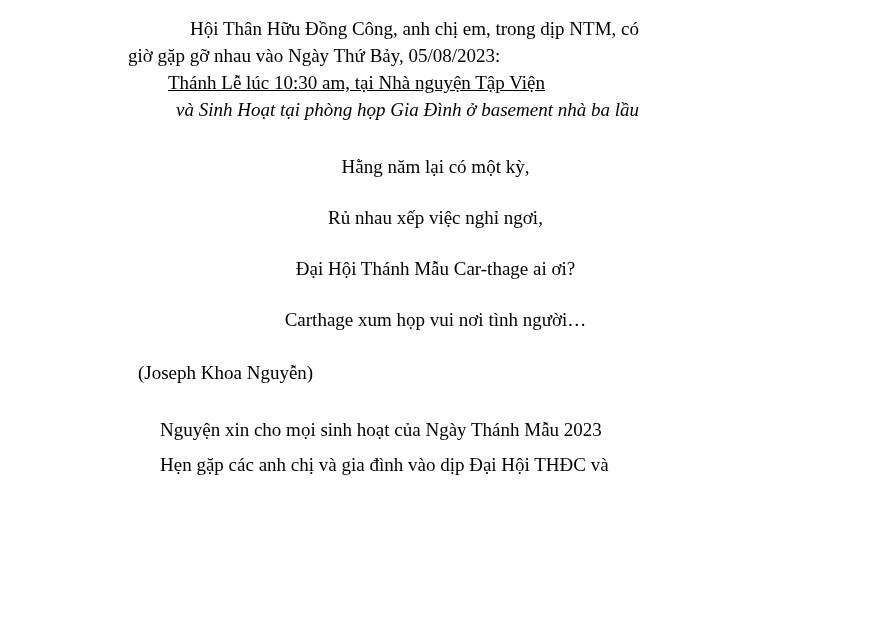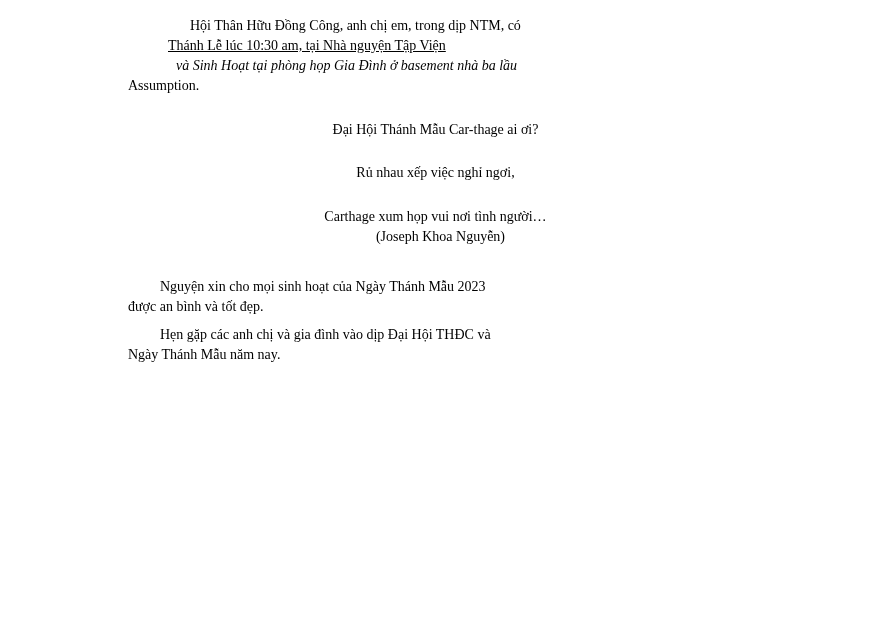--- a/index.html
+++ b/index.html
@@ -15,74 +15,74 @@
     overflow: hidden;
   }
   .page {
     position: relative;
     width: 893px;
     height: 621px;
     box-sizing: border-box;
     padding: 16px 150px 0 128px;
   }
   .doc-body {
-    font-size: 14px;
+    font-size: 19px;
     line-height: 1.42;
   }
   p {
     margin: 0;
   }
   .para-intro {
     margin-bottom: 0;
   }
   .indent-1 { text-indent: 62px; }
   .indent-2 { text-indent: 40px; text-decoration: underline; }
   .indent-3 { text-indent: 48px; font-style: italic; }
   .indent-4 { text-indent: 32px; }
 
   .verse {
     text-align: center;
     margin-top: 24px;
   }
   .verse-1 { margin-top: 30px; }
   .verse-attrib {
-    text-align: center;
+    text-align: left;
+    margin-top: 26px;
     padding-left: 10px;
   }
   .para-wish {
     margin-top: 30px;
   }
   .para-meet {
     margin-top: 8px;
   }
 </style>
 </head>
 <body>
 
 <div class="page">
   <div class="doc-body">
 
     <div>
       <p class="para-intro indent-1">Hội Thân Hữu Đồng Công, anh chị em, trong dịp NTM, có</p>
+      <p class="para-intro">giờ gặp gỡ nhau vào Ngày Thứ Bảy, 05/08/2023:</p>
       <p class="para-intro indent-2">Thánh Lễ lúc 10:30 am, tại Nhà nguyện Tập Viện</p>
       <p class="para-intro indent-3">và Sinh Hoạt tại phòng họp Gia Đình ở basement nhà ba lầu</p>
-      <p class="para-intro">Assumption.</p>
     </div>
 
     <div>
+      <p class="verse verse-1">Hằng năm lại có một kỳ,</p>
+      <p class="verse">Rủ nhau xếp việc nghỉ ngơi,</p>
       <p class="verse">Đại Hội Thánh Mẫu Car-thage ai ơi?</p>
-      <p class="verse">Rủ nhau xếp việc nghỉ ngơi,</p>
       <p class="verse">Carthage xum họp vui nơi tình người…</p>
       <p class="verse-attrib">(Joseph Khoa Nguyễn)</p>
     </div>
 
     <div class="para-wish">
       <p class="indent-4">Nguyện xin cho mọi sinh hoạt của Ngày Thánh Mẫu 2023</p>
-      <p>được an bình và tốt đẹp.</p>
     </div>
 
     <div class="para-meet">
       <p class="indent-4">Hẹn gặp các anh chị và gia đình vào dịp Đại Hội THĐC và</p>
-      <p>Ngày Thánh Mẫu năm nay.</p>
     </div>
 
   </div>
 </div>
 
 </body></html>

